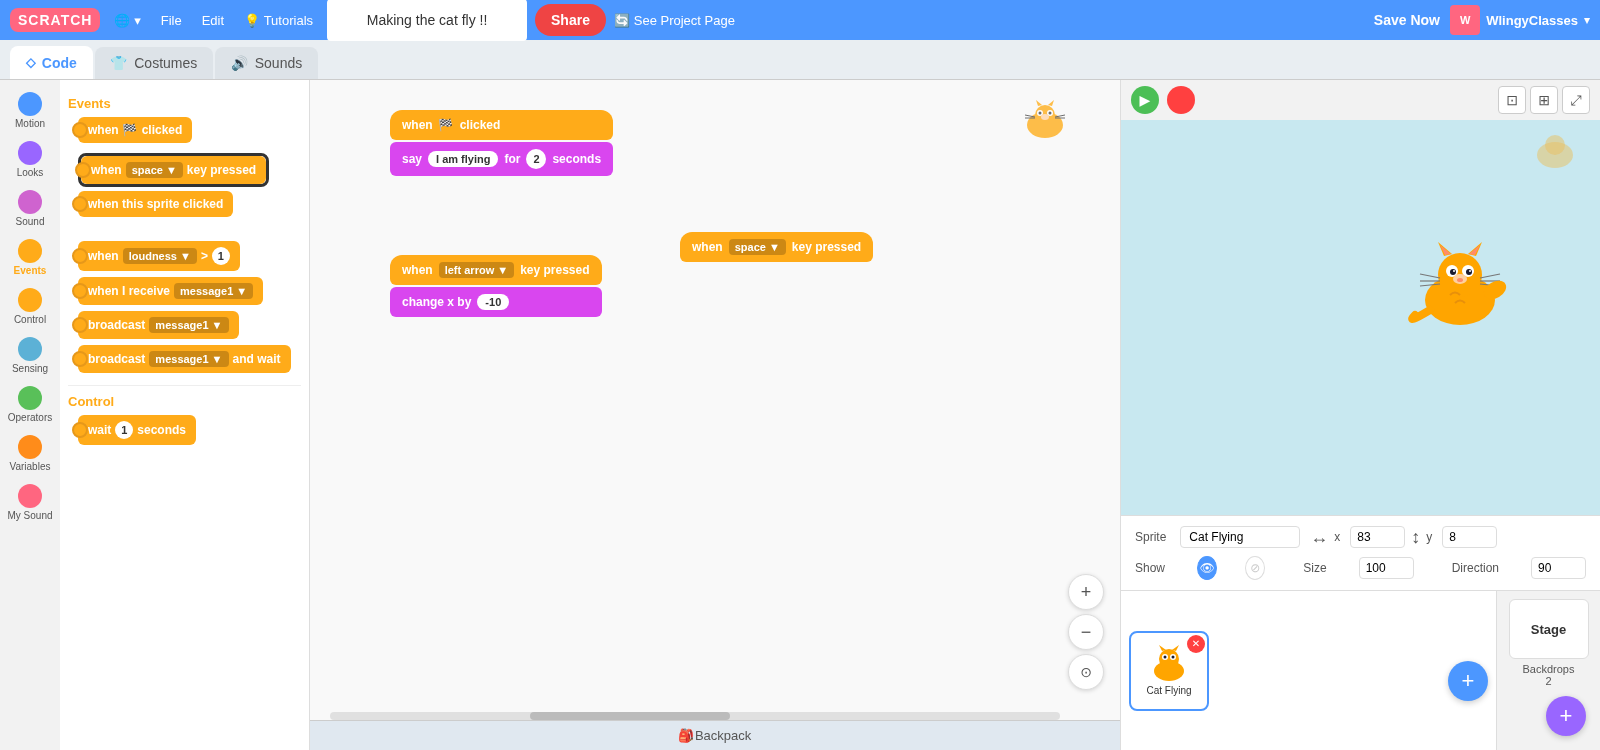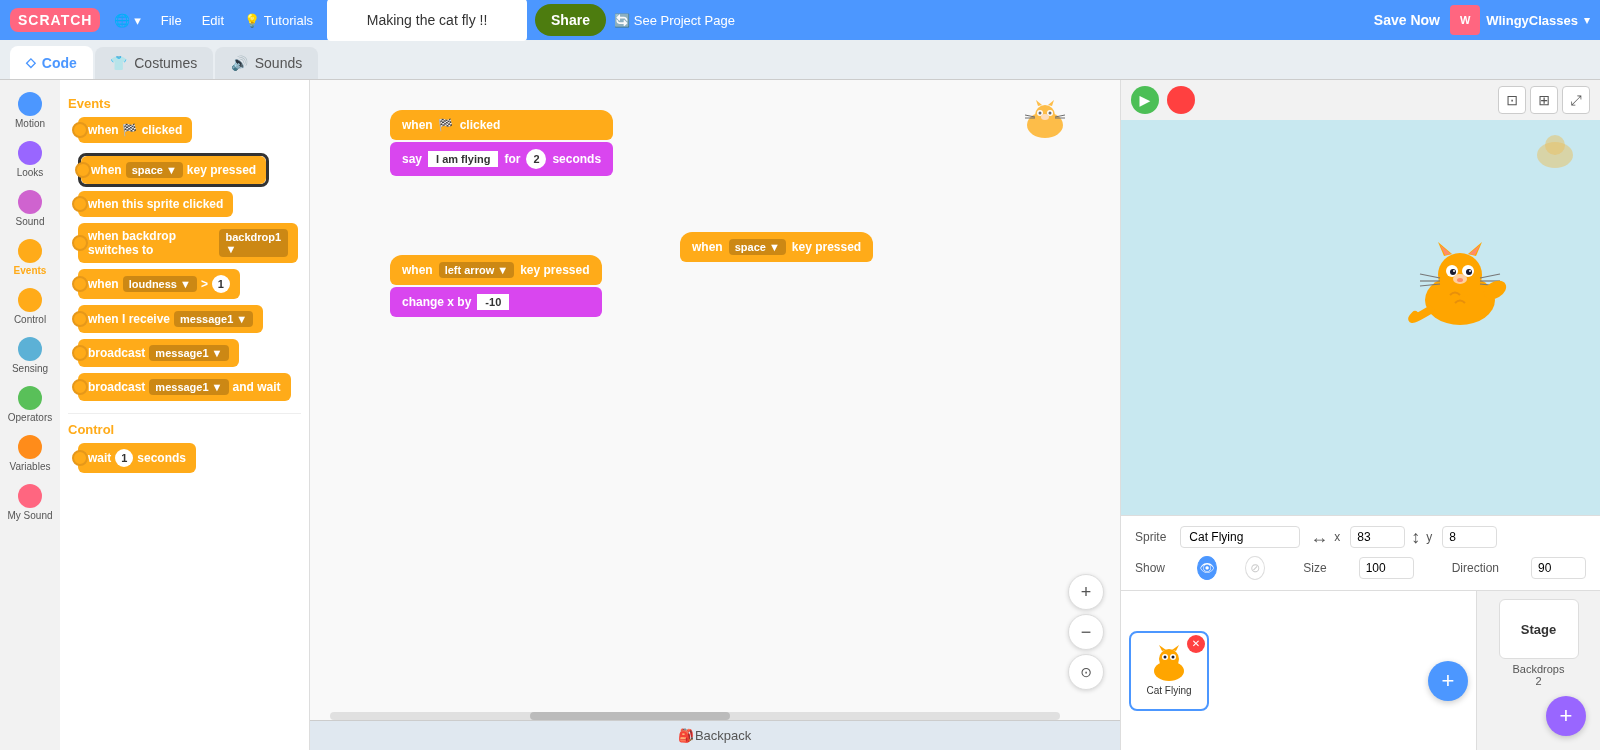--- a/index.html
+++ b/index.html
@@ -39,21 +39,21 @@
       background: white;
       border: none;
       border-radius: 4px;
       padding: 13px 10px;
       font-size: 14px;
       color: #333;
       width: 200px;
       text-align: center;
     }
     #share-btn {
-      background: #4d7c0f;
+      background: #ef4444;
       border: none;
       border-radius: 20px;
       color: white;
       padding: 8px 16px;
       font-size: 14px;
       font-weight: bold;
       cursor: pointer;
     }
     #see-project-btn {
       background: none;
@@ -478,21 +478,21 @@
       align-items: center;
       gap: 6px;
       cursor: grab;
       white-space: nowrap;
       min-height: 30px;
     }
     .cb.blue { background: #d946ef; }
     .cb-pill {
       background: white;
       color: #333;
-      border-radius: 0;
+      border-radius: 8px;
       padding: 2px 8px;
       font-size: 11px;
     }
     .cb-num {
       background: white;
       color: #333;
       border-radius: 50%;
       width: 20px;
       height: 20px;
       display: inline-flex;
@@ -556,21 +556,21 @@
     #sprite-list-area {
       flex: 1;
       background: white;
       overflow-x: auto;
       display: flex;
       align-items: center;
       padding: 8px;
       gap: 8px;
     }
     #stage-area-small {
-      width: 124px;
+      width: 104px;
       background: #F2F2F2;
       border-left: 1px solid #ddd;
       display: flex;
       flex-direction: column;
       align-items: center;
       padding-top: 8px;
       position: relative;
     }
 
     .section-divider { height: 1px; background: #eee; margin: 6px 0; width: 100%; }
@@ -666,23 +666,20 @@
         when <span class="block-dropdown" style="background:rgba(0,0,0,0.2);border-radius:4px;padding:2px 6px;font-size:11px;">space ▼</span> key pressed
       </div>
     </div>
     <br>
     
     <div class="block" style="margin-left:10px;">
       when this sprite clicked
     </div>
     <br>
     
-    <div class="block" style="margin-left:10px;max-width:220px;white-space:normal;">
-      when backdrop switches to <span class="block-dropdown" style="background:rgba(0,0,0,0.2);border-radius:4px;padding:2px 6px;font-size:11px;">backdrop1 ▼</span>
-    </div>
     <br>
     
     <div class="block" style="margin-left:10px;">
       when <span class="block-dropdown" style="background:rgba(0,0,0,0.2);border-radius:4px;padding:2px 6px;font-size:11px;">loudness ▼</span> &gt; <span class="block-num">1</span>
     </div>
     <br>
     
     <div class="block" style="margin-left:10px;">
       when I receive <span class="block-dropdown" style="background:rgba(0,0,0,0.2);border-radius:4px;padding:2px 6px;font-size:11px;">message1 ▼</span>
     </div>

